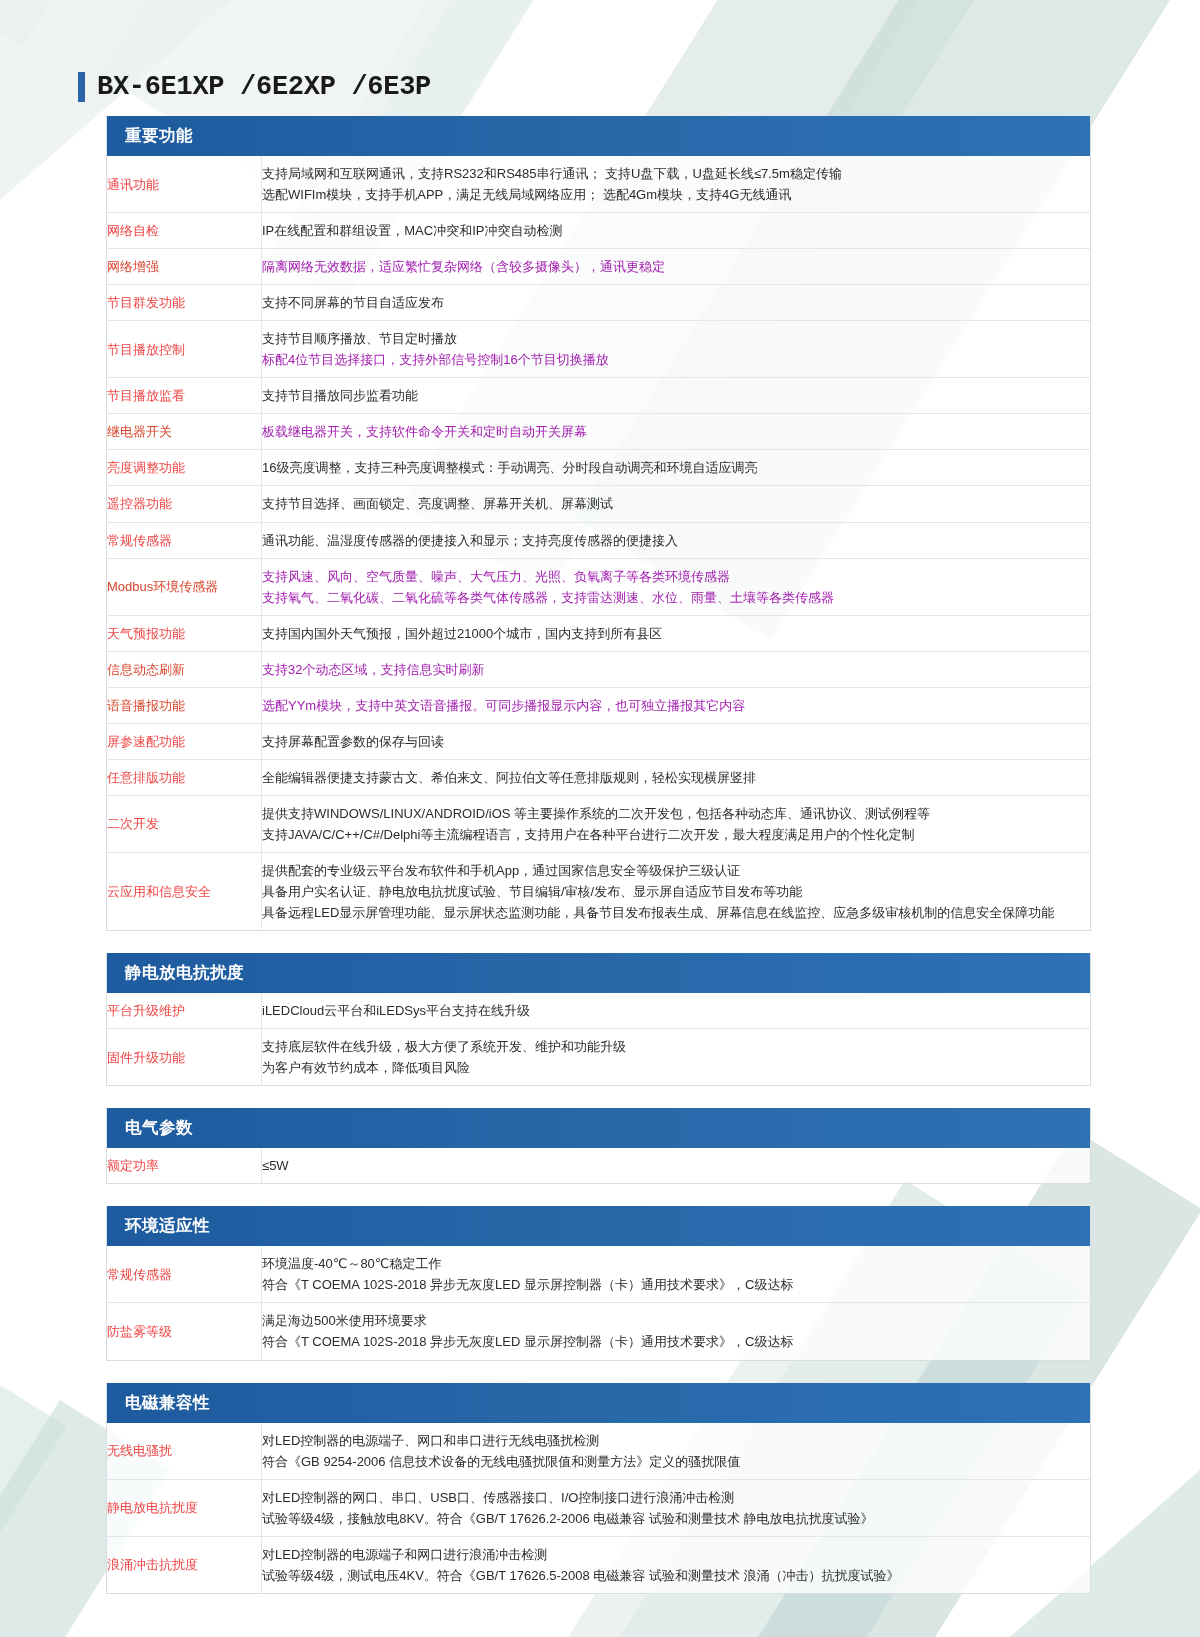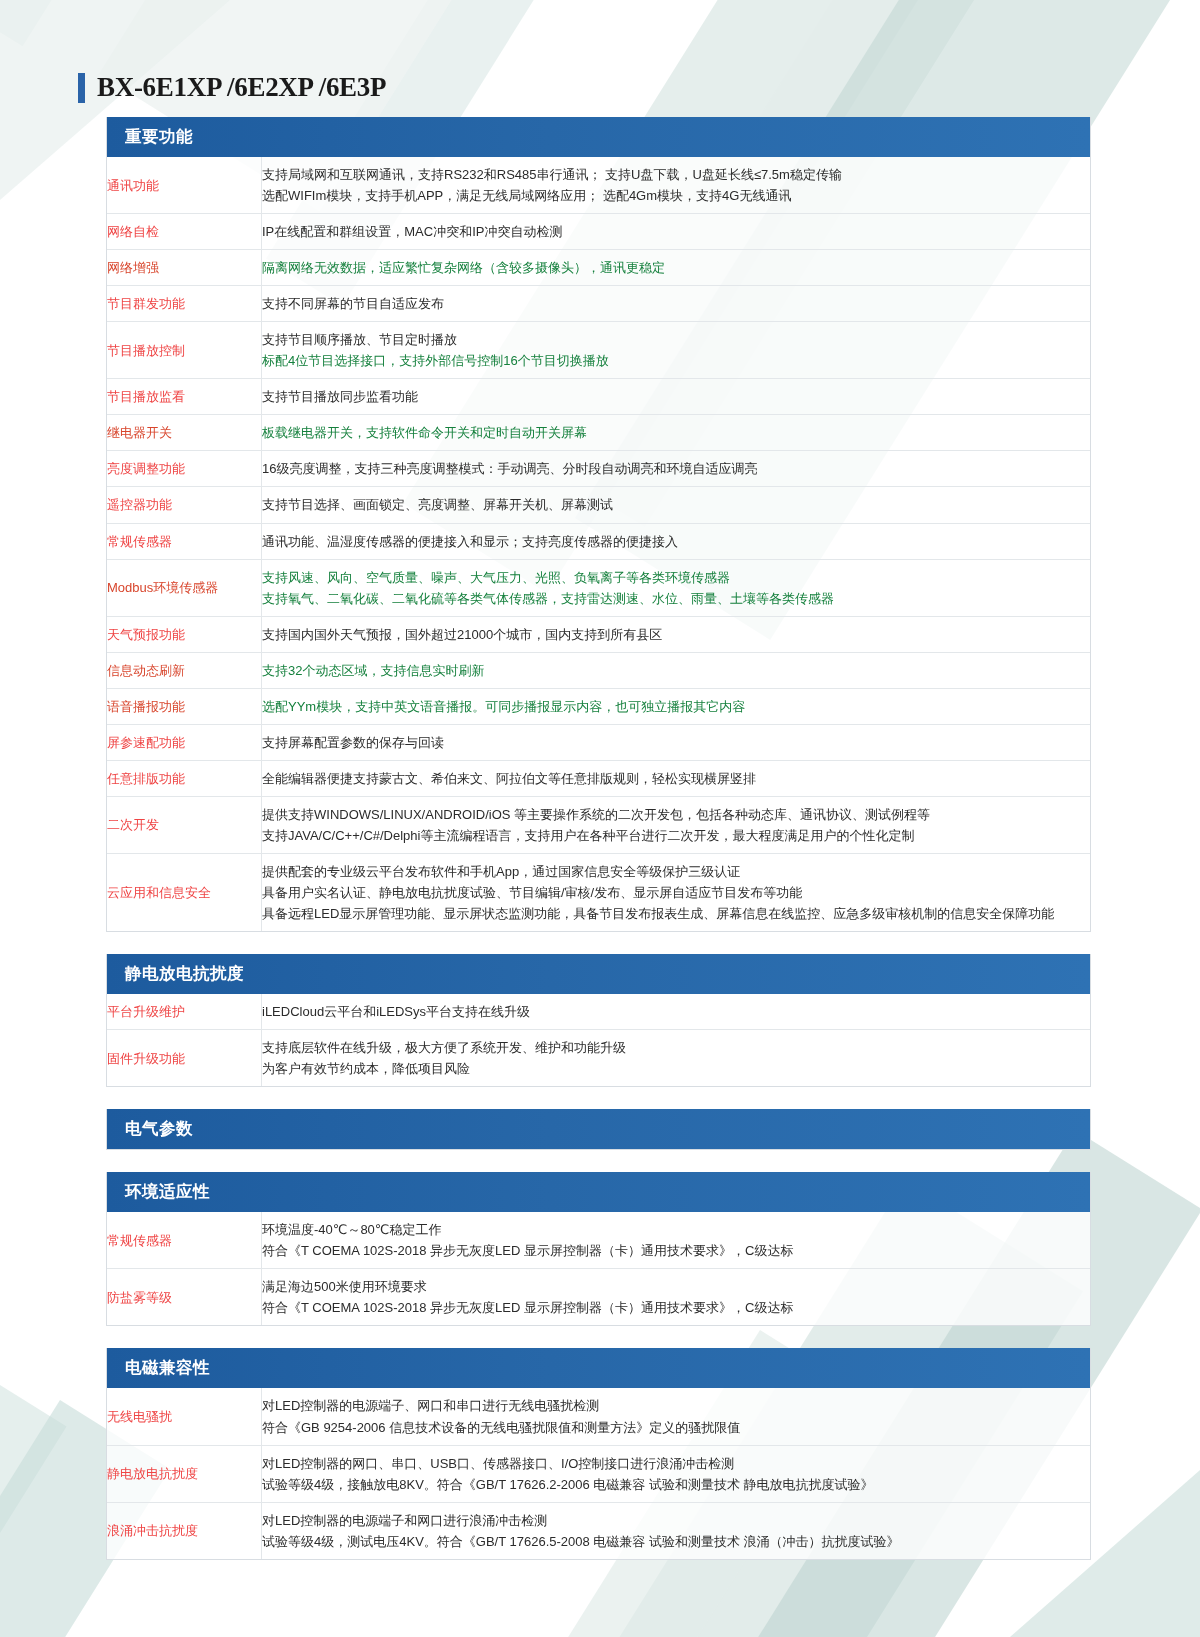--- a/index.html
+++ b/index.html
@@ -54,21 +54,21 @@
     width: 7px;
     height: 30px;
     background: #2a63a8;
     flex: 0 0 auto;
   }
   .title-text {
     font-size: 27px;
     font-weight: bold;
     letter-spacing: -0.3px;
     color: #1a1a1a;
-    font-family: Liberation Serif, serif;
+    font-family: Liberation Mono, monospace;
   }
 
   .section {
     width: 985px;
     margin: 0 0 22px 106px;
     border: 1px solid #d8dde2;
     border-top: none;
     background: rgba(255,255,255,0.80);
     box-sizing: border-box;
   }
@@ -104,21 +104,21 @@
     padding-left: 18px;
     border-right: 1px solid #e3e7ea;
     color: #ef4444;
     white-space: nowrap;
   }
   td.v {
     padding-left: 16px;
     color: #2b2b2b;
   }
   td.v .line { display: block; }
-  .red { color: #15803d; }
+  .red { color: #a21caf; }
   .k.red { color: #d8452c; }
 </style>
 </head>
 <body>
 
 <div id="bg">
 
   <div class="band" style="left:880px;top:-260px;width:170px;height:900px;background:#cfe0dc;transform:rotate(32deg);opacity:.55;"></div>
   <div class="band" style="left:1020px;top:-300px;width:120px;height:900px;background:#e4eceb;transform:rotate(32deg);opacity:.7;"></div>
   <div class="band" style="left:1105px;top:-330px;width:230px;height:1000px;background:#bcd4d0;transform:rotate(32deg);opacity:.5;"></div>
@@ -289,20 +289,26 @@
             </tr>
           </tbody>
         </table>
       </div>
       <div class="section">
         <div class="sec-head">
           <span>电气参数</span>
         </div>
         <table class="spec">
           <tbody>
+            <tr>
+              <td class="k">额定功率</td>
+              <td class="v">
+                <span class="line">≤5W</span>
+              </td>
+            </tr>
           </tbody>
         </table>
       </div>
       <div class="section">
         <div class="sec-head">
           <span>环境适应性</span>
         </div>
         <table class="spec">
           <tbody>
             <tr>

